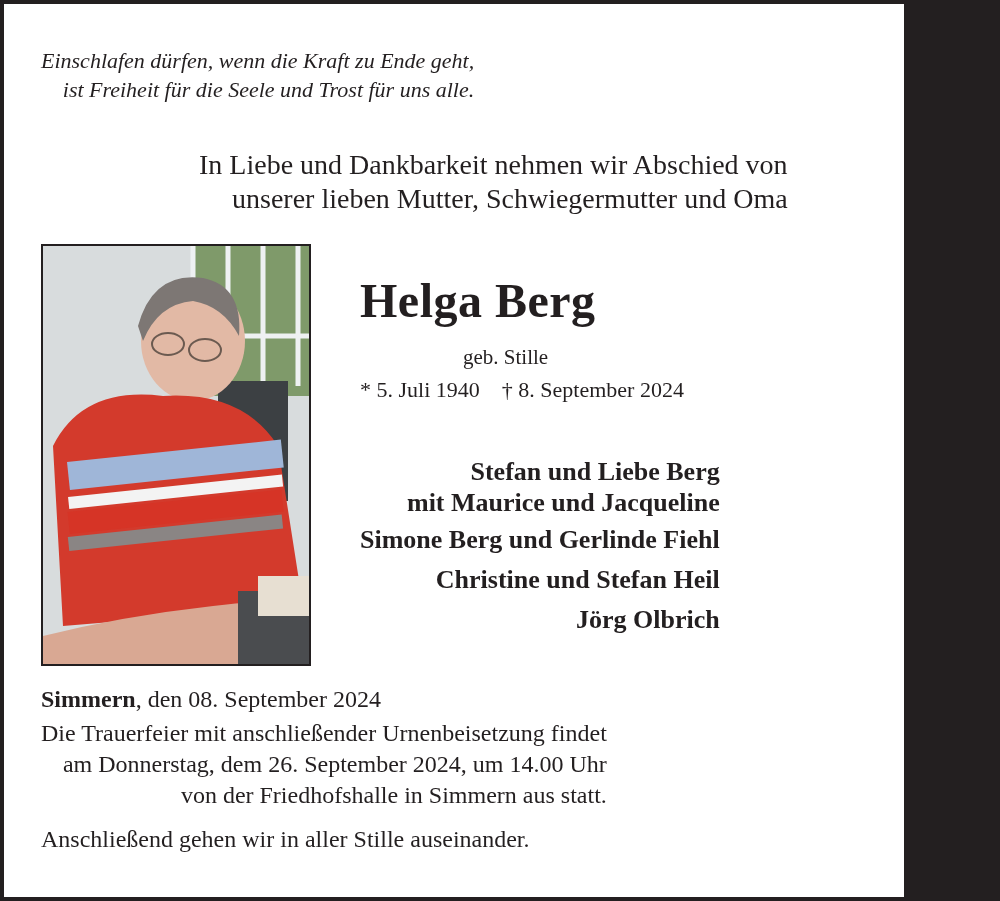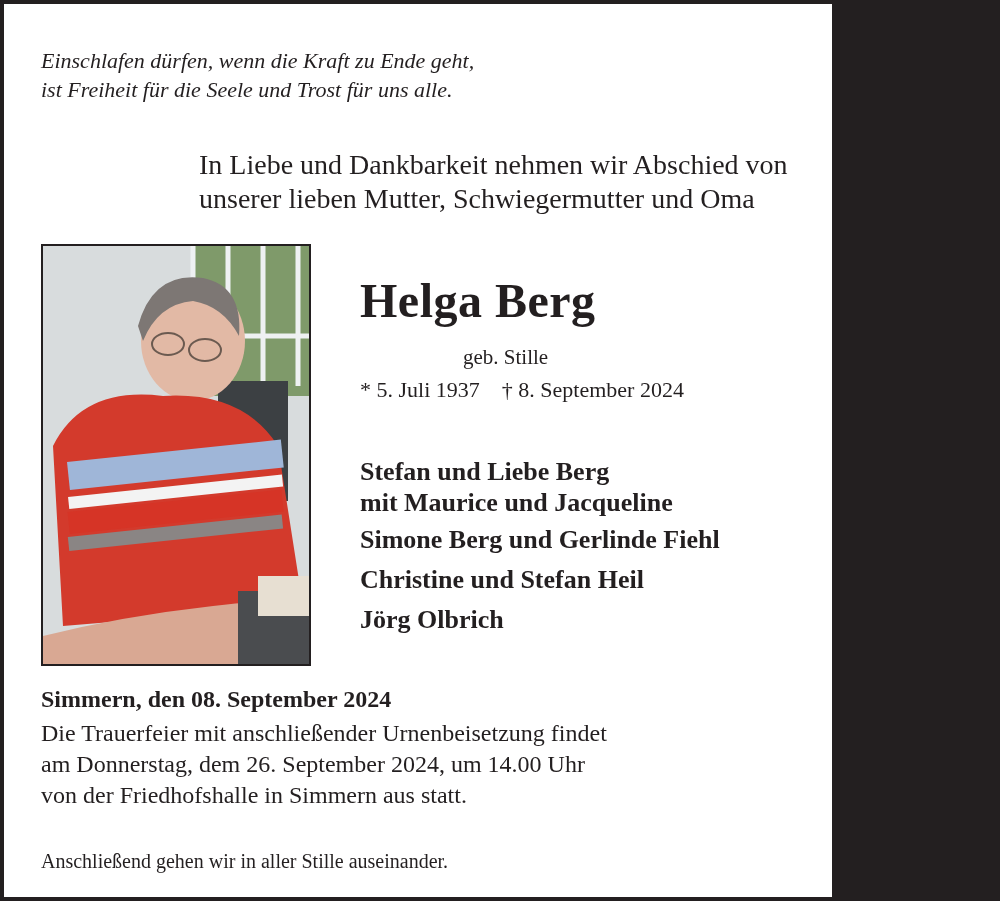--- a/index.html
+++ b/index.html
@@ -1,32 +1,32 @@
 <!DOCTYPE html>
 <html><head>
 <meta charset="utf-8">
 <style>
   html, body { margin:0; padding:0; }
   body { width:1000px; height:901px; background:#231f20; position:relative; overflow:hidden;
          font-family:"Liberation Serif","DejaVu Serif",serif; color:#231f20; }
-  .frame { position:absolute; left:4px; top:4px; width:828px; height:893px; background:#fff; }
+  .frame { position:absolute; left:4px; top:4px; width:900px; height:893px; background:#fff;text-align:right; }
   .abs { position:absolute; white-space:nowrap; }
   .verse { left:37px; top:42px; font-style:italic; font-size:22px; line-height:29px; }
   .intro { left:195px; top:144px; font-size:28px; line-height:34px; }
   .photo { left:37px; top:240px; width:266px; height:418px; border:2px solid #231f20; overflow:hidden;
            background:linear-gradient(180deg,#dfe3e4 0%,#c9cdd0 40%,#9aa0a2 100%); }
   .name { left:356px; top:262px; font-weight:bold; font-size:48px; line-height:70px; letter-spacing:0.5px; }
   .maiden { left:459px; top:340px; font-size:21px; line-height:26px; }
   .dates { left:356px; top:372px; font-size:22px; line-height:28px; }
   .mourners { left:356px; top:448px; font-weight:bold; font-size:26px; }
   .mourners div { height:40px; line-height:40px; }
   .mourners div.tight { height:34px; line-height:34px; margin-top:-6px; }
-  .place { left:37px; top:680px; font-size:24px; line-height:30px;font-weight:bold; }
+  .place { left:37px; top:680px; font-size:24px; line-height:30px; }
   .ceremony { left:37px; top:714px; font-size:24px; line-height:31px; }
-  .closing { left:37px; top:842px; font-size:20px; line-height:30px; }
+  .closing { left:37px; top:820px; font-size:24px; line-height:30px; }
 </style>
 </head>
 <body>
 
 <div class="frame">
 
   <div class="abs verse">
     <div>Einschlafen dürfen, wenn die Kraft zu Ende geht,</div>
     <div>ist Freiheit für die Seele und Trost für uns alle.</div>
   </div>
@@ -61,21 +61,21 @@
       <rect x="25" y="280" width="215" height="14" fill="#8a8584" transform="rotate(-6 130 287)"></rect>
       <path d="M0 390 Q80 370 170 360 Q230 352 266 360 L266 418 L0 418 Z" fill="#d9a893"></path>
       <rect x="195" y="345" width="71" height="73" fill="#4a4c4f"></rect>
       <rect x="215" y="330" width="51" height="40" fill="#e7dfd2"></rect>
     </svg>
   </div>
 
   <div class="abs name">Helga Berg</div>
   <div class="abs maiden">geb. Stille</div>
   <div class="abs dates">
-    <span>* 5. Juli 1937</span><span style="display:inline-block;width:22px"></span><span>† 8. September 2024</span>
+    <span>* 5. Juli 1940</span><span style="display:inline-block;width:22px"></span><span>† 8. September 2024</span>
   </div>
 
   <div class="abs mourners">
     <div>Stefan und Liebe Berg</div>
     <div class="tight">mit Maurice und Jacqueline</div>
     <div>Simone Berg und Gerlinde Fiehl</div>
     <div>Christine und Stefan Heil</div>
     <div>Jörg Olbrich</div>
   </div>
 

